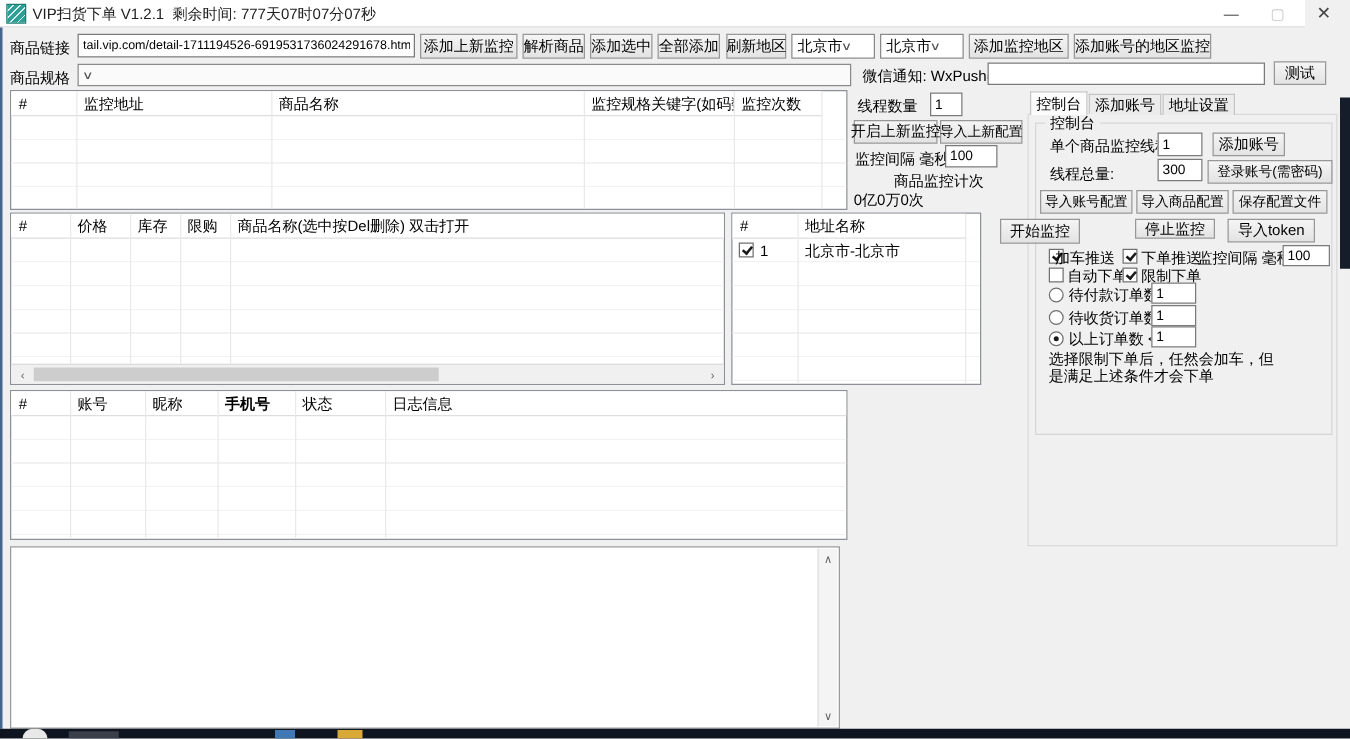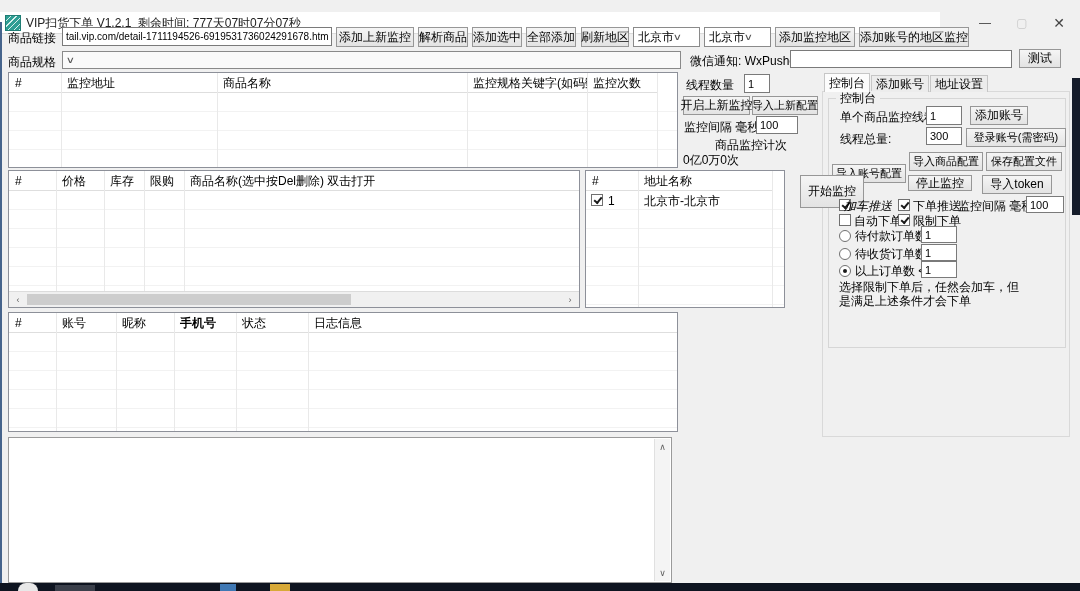--- a/index.html
+++ b/index.html
@@ -1,21 +1,21 @@
 <!DOCTYPE html>
 <html><head>
 <meta charset="utf-8">
 <style>
   html,body{margin:0;padding:0;background:#d4d4d4;}
   .screen{position:relative;width:1080px;height:591px;background:#f0f0f0;overflow:hidden;
           font-family:"Liberation Sans","DejaVu Sans",sans-serif;font-size:12px;color:#000;}
   .abs{position:absolute;}
   .lbl{position:absolute;white-space:nowrap;line-height:14px;}
   
-  .titlebar{position:absolute;left:0;top:0;width:940px;height:22px;background:#ffffff;border-bottom:1px solid #dcdcdc;box-sizing:border-box;margin-top:12px;}
+  .titlebar{position:absolute;left:0;top:0;width:1044px;height:22px;background:#ffffff;border-bottom:1px solid #dcdcdc;box-sizing:border-box;}
   .appicon{position:absolute;left:5px;top:3px;width:16px;height:16px;box-sizing:border-box;border:1px solid #1f7d74;
            background:repeating-linear-gradient(135deg,#2f9e94 0,#2f9e94 3px,#d8f0ed 3px,#d8f0ed 4px);}
   .title-text{position:absolute;left:26px;top:0;height:22px;line-height:22px;font-size:12px;color:#222;white-space:pre;}
   .winbtn{position:absolute;top:0;width:34px;height:21px;display:flex;align-items:center;justify-content:center;font-size:12px;color:#444;}
   
   .btn{position:absolute;display:flex;align-items:center;justify-content:center;box-sizing:border-box;white-space:nowrap;
        background:linear-gradient(#f5f5f5,#e3e3e3);border:1px solid #979797;font-size:12px;color:#000;}
   .input{position:absolute;background:#fff;border:1px solid #7a7a7a;box-sizing:border-box;padding:0 3px;
          font-family:"Liberation Sans","DejaVu Sans",sans-serif;font-size:11px;color:#000;}
   .combo{position:absolute;background:#fff;border:1px solid #8a8a8a;box-sizing:border-box;display:flex;align-items:center;
@@ -122,30 +122,30 @@
   <div class="grouplbl" style="left:836px;top:91px;">控制台</div>
 
   <div class="lbl" style="left:840px;top:110px;">单个商品监控线程</div>
   <input class="input" style="left: 926px; top: 106px; width: 36px; height: 19px;" value="1">
   <div class="btn" style="left:970px;top:106px;width:58px;height:19px;">添加账号</div>
 
   <div class="lbl" style="left:840px;top:132px;">线程总量:</div>
   <input class="input" style="left: 926px; top: 127px; width: 36px; height: 18px;" value="300">
   <div class="btn" style="left:966px;top:128px;width:100px;height:19px;font-size:11px;">登录账号(需密码)</div>
 
-  <div class="btn" style="left:832px;top:164px;width:74px;height:19px;font-size:11px;">导入账号配置</div>
+  <div class="btn" style="left:832px;top:152px;width:74px;height:19px;font-size:11px;">导入账号配置</div>
   <div class="btn" style="left:909px;top:152px;width:74px;height:19px;font-size:11px;">导入商品配置</div>
   <div class="btn" style="left:986px;top:152px;width:76px;height:19px;font-size:11px;">保存配置文件</div>
 
-  <div class="btn" style="left:800px;top:175px;width:64px;height:33px;">开始监控</div>
+  <div class="btn" style="left:800px;top:175px;width:64px;height:20px;">开始监控</div>
   <div class="btn" style="left:908px;top:175px;width:64px;height:16px;">停止监控</div>
   <div class="btn" style="left:982px;top:175px;width:70px;height:19px;">导入token</div>
 
   <div class="cb checked" style="left:839px;top:199px;"></div>
-  <div class="lbl" style="left:844px;top:199px;font-style:italic;">加车推送</div>
+  <div class="lbl" style="left:844px;top:199px;">加车推送</div>
   <div class="cb checked" style="left:898px;top:199px;"></div>
   <div class="lbl" style="left:913px;top:199px;">下单推送</div>
   <div class="lbl" style="left:958px;top:199px;">监控间隔 毫秒</div>
   <input class="input" style="left: 1026px; top: 196px; width: 38px; height: 17px;" value="100">
 
   <div class="cb" style="left:839px;top:214px;"></div>
   <div class="lbl" style="left:854px;top:214px;">自动下单</div>
   <div class="cb checked" style="left:898px;top:214px;"></div>
   <div class="lbl" style="left:913px;top:214px;">限制下单</div>
 

